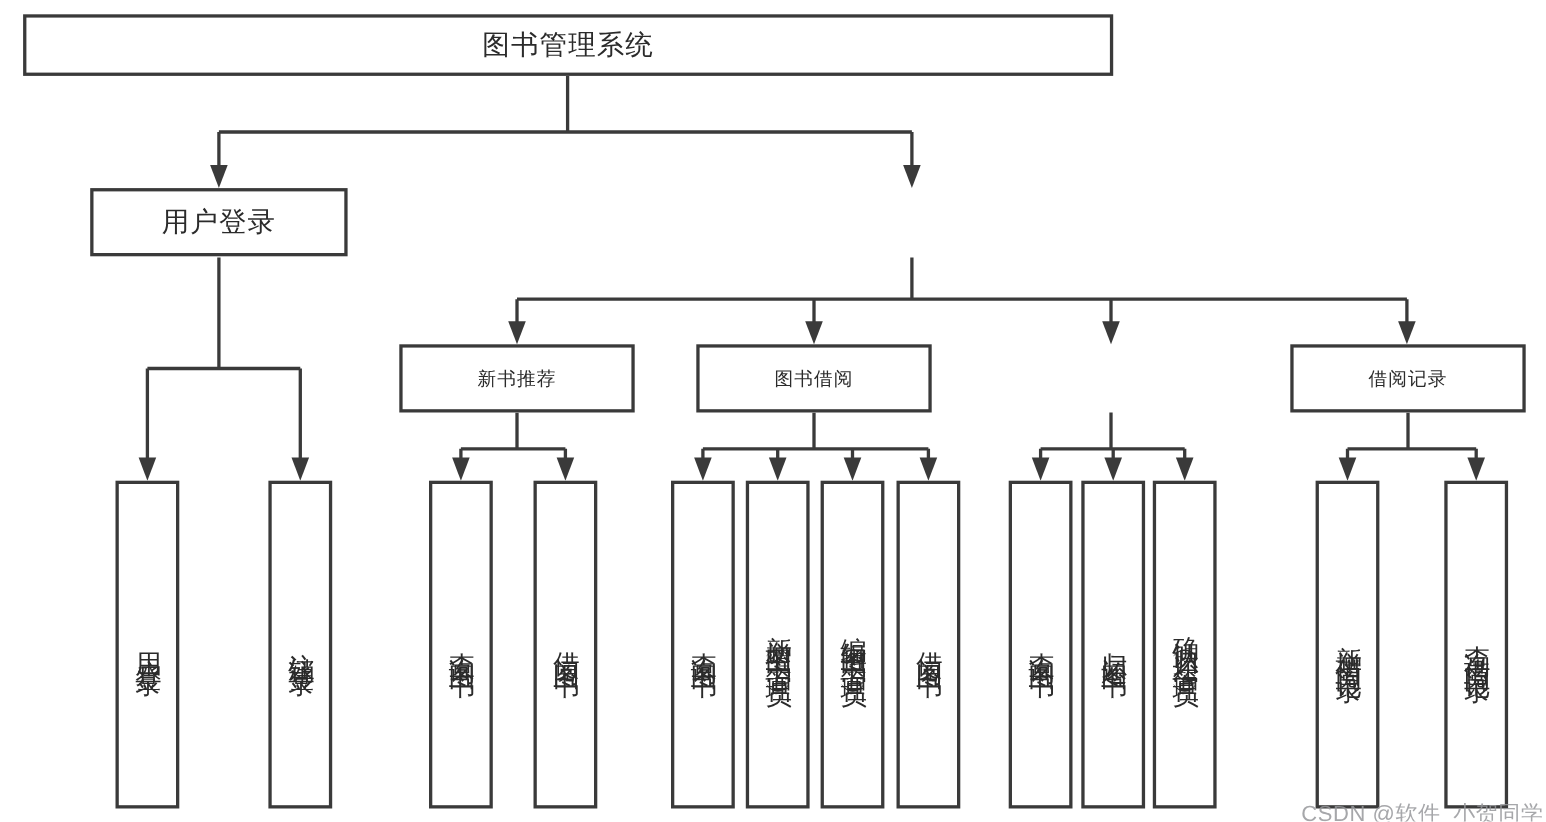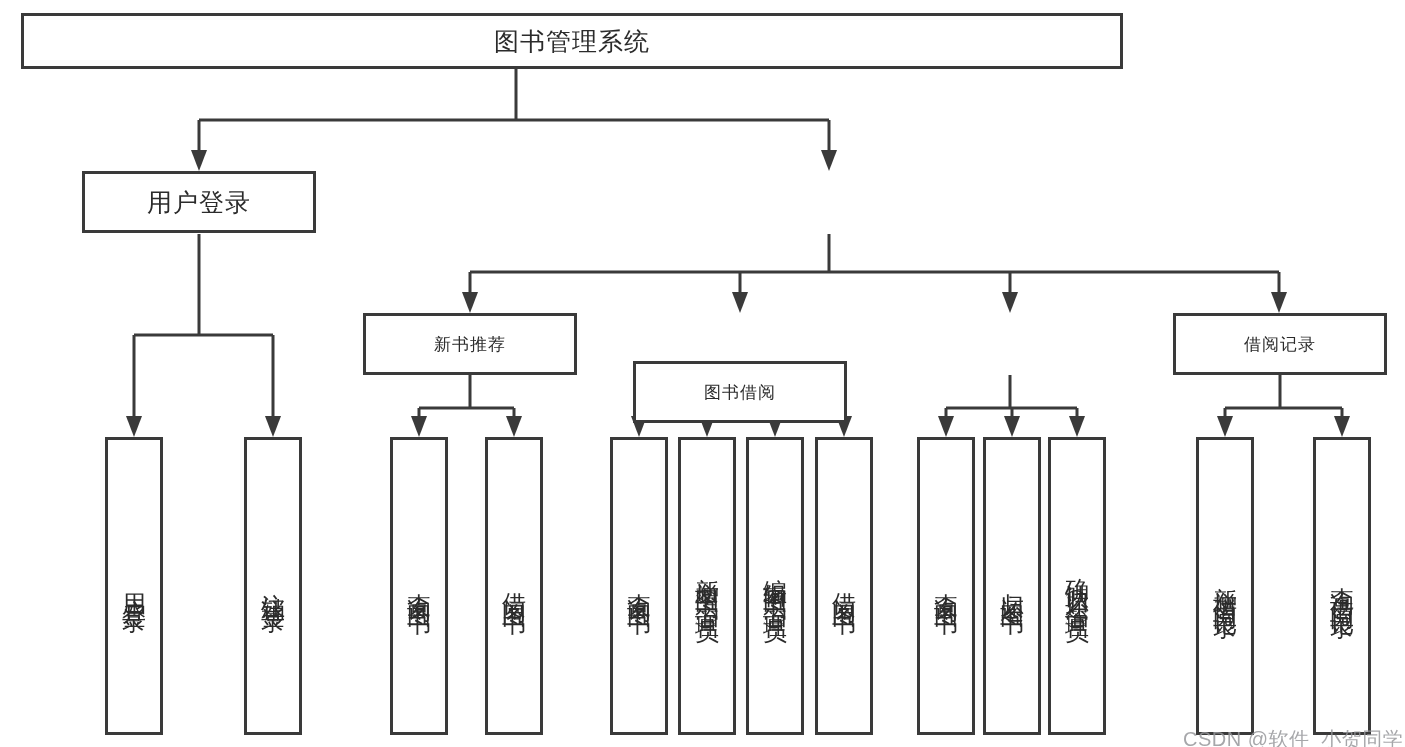--- a/index.html
+++ b/index.html
@@ -23,21 +23,21 @@
     border: 3px solid #3a3a3a;
     display: flex;
     align-items: center;
     justify-content: center;
     color: #2b2b2b;
     font-size: 25px;
     letter-spacing: 1px;
     line-height: 1;
     text-align: center;
   }
-  .node.lvl1 { left: 21px;  top: 13px;  width: 1102px; height: 56px; }
+  .node.lvl1 { left: 21px;  top: 13px;  width: 991px; height: 56px; }
   .node.lvl2 { height: 62px; width: 234px; top: 171px; }
   .node.lvl3 { height: 62px; width: 214px; top: 313px; font-size: 17px; }
   .leaf {
     position: absolute;
     box-sizing: border-box;
     top: 437px;
     width: 58px;
     height: 298px;
     background: #ffffff;
     border: 3px solid #3a3a3a;
@@ -121,21 +121,21 @@
     <span>图书管理系统</span>
   </div>
 
   <div class="node lvl2" style="left:82px;">
     <span>用户登录</span>
   </div>
 
   <div class="node lvl3" style="left:363px;">
     <span>新书推荐</span>
   </div>
-  <div class="node lvl3" style="left:633px;margin-top:48px;">
+  <div class="node lvl3" style="left:633px;">
     <span>图书借阅</span>
   </div>
   <div class="node lvl3" style="left:1173px;">
     <span>借阅记录</span>
   </div>
 
   <div class="leaf" style="left:105px;">
     <span>用户登录</span>
   </div>
   <div class="leaf" style="left:244px;">

